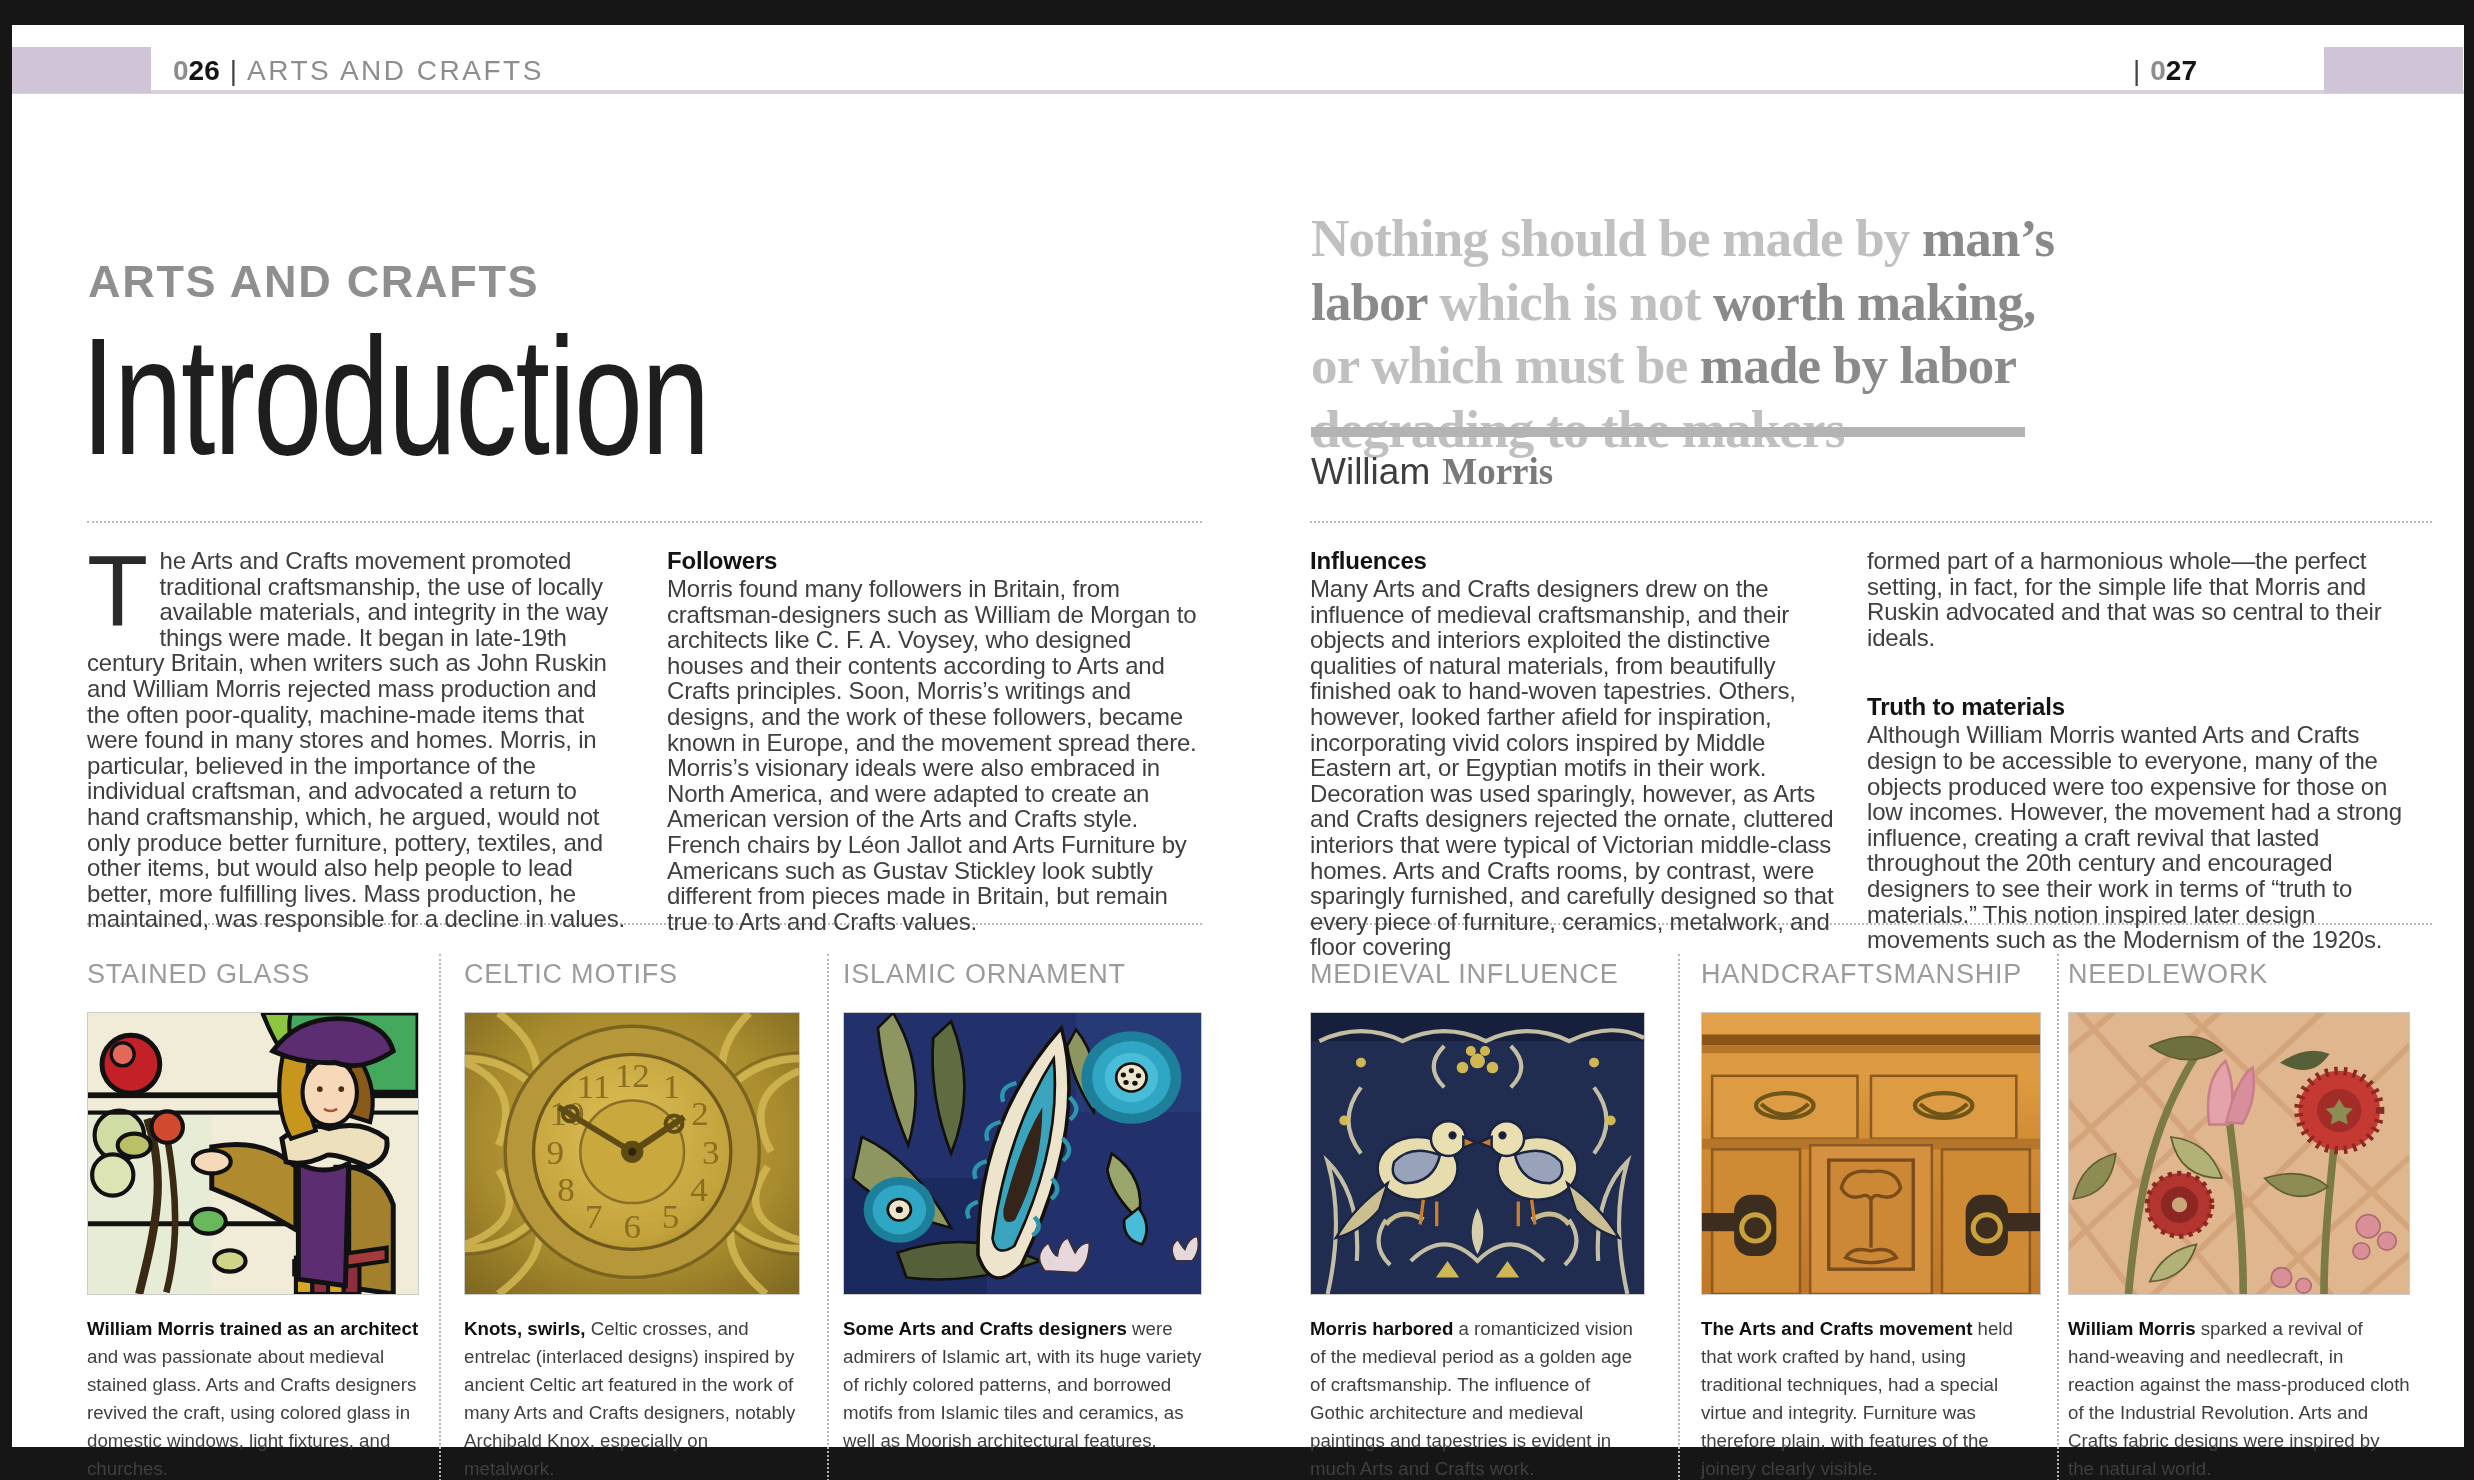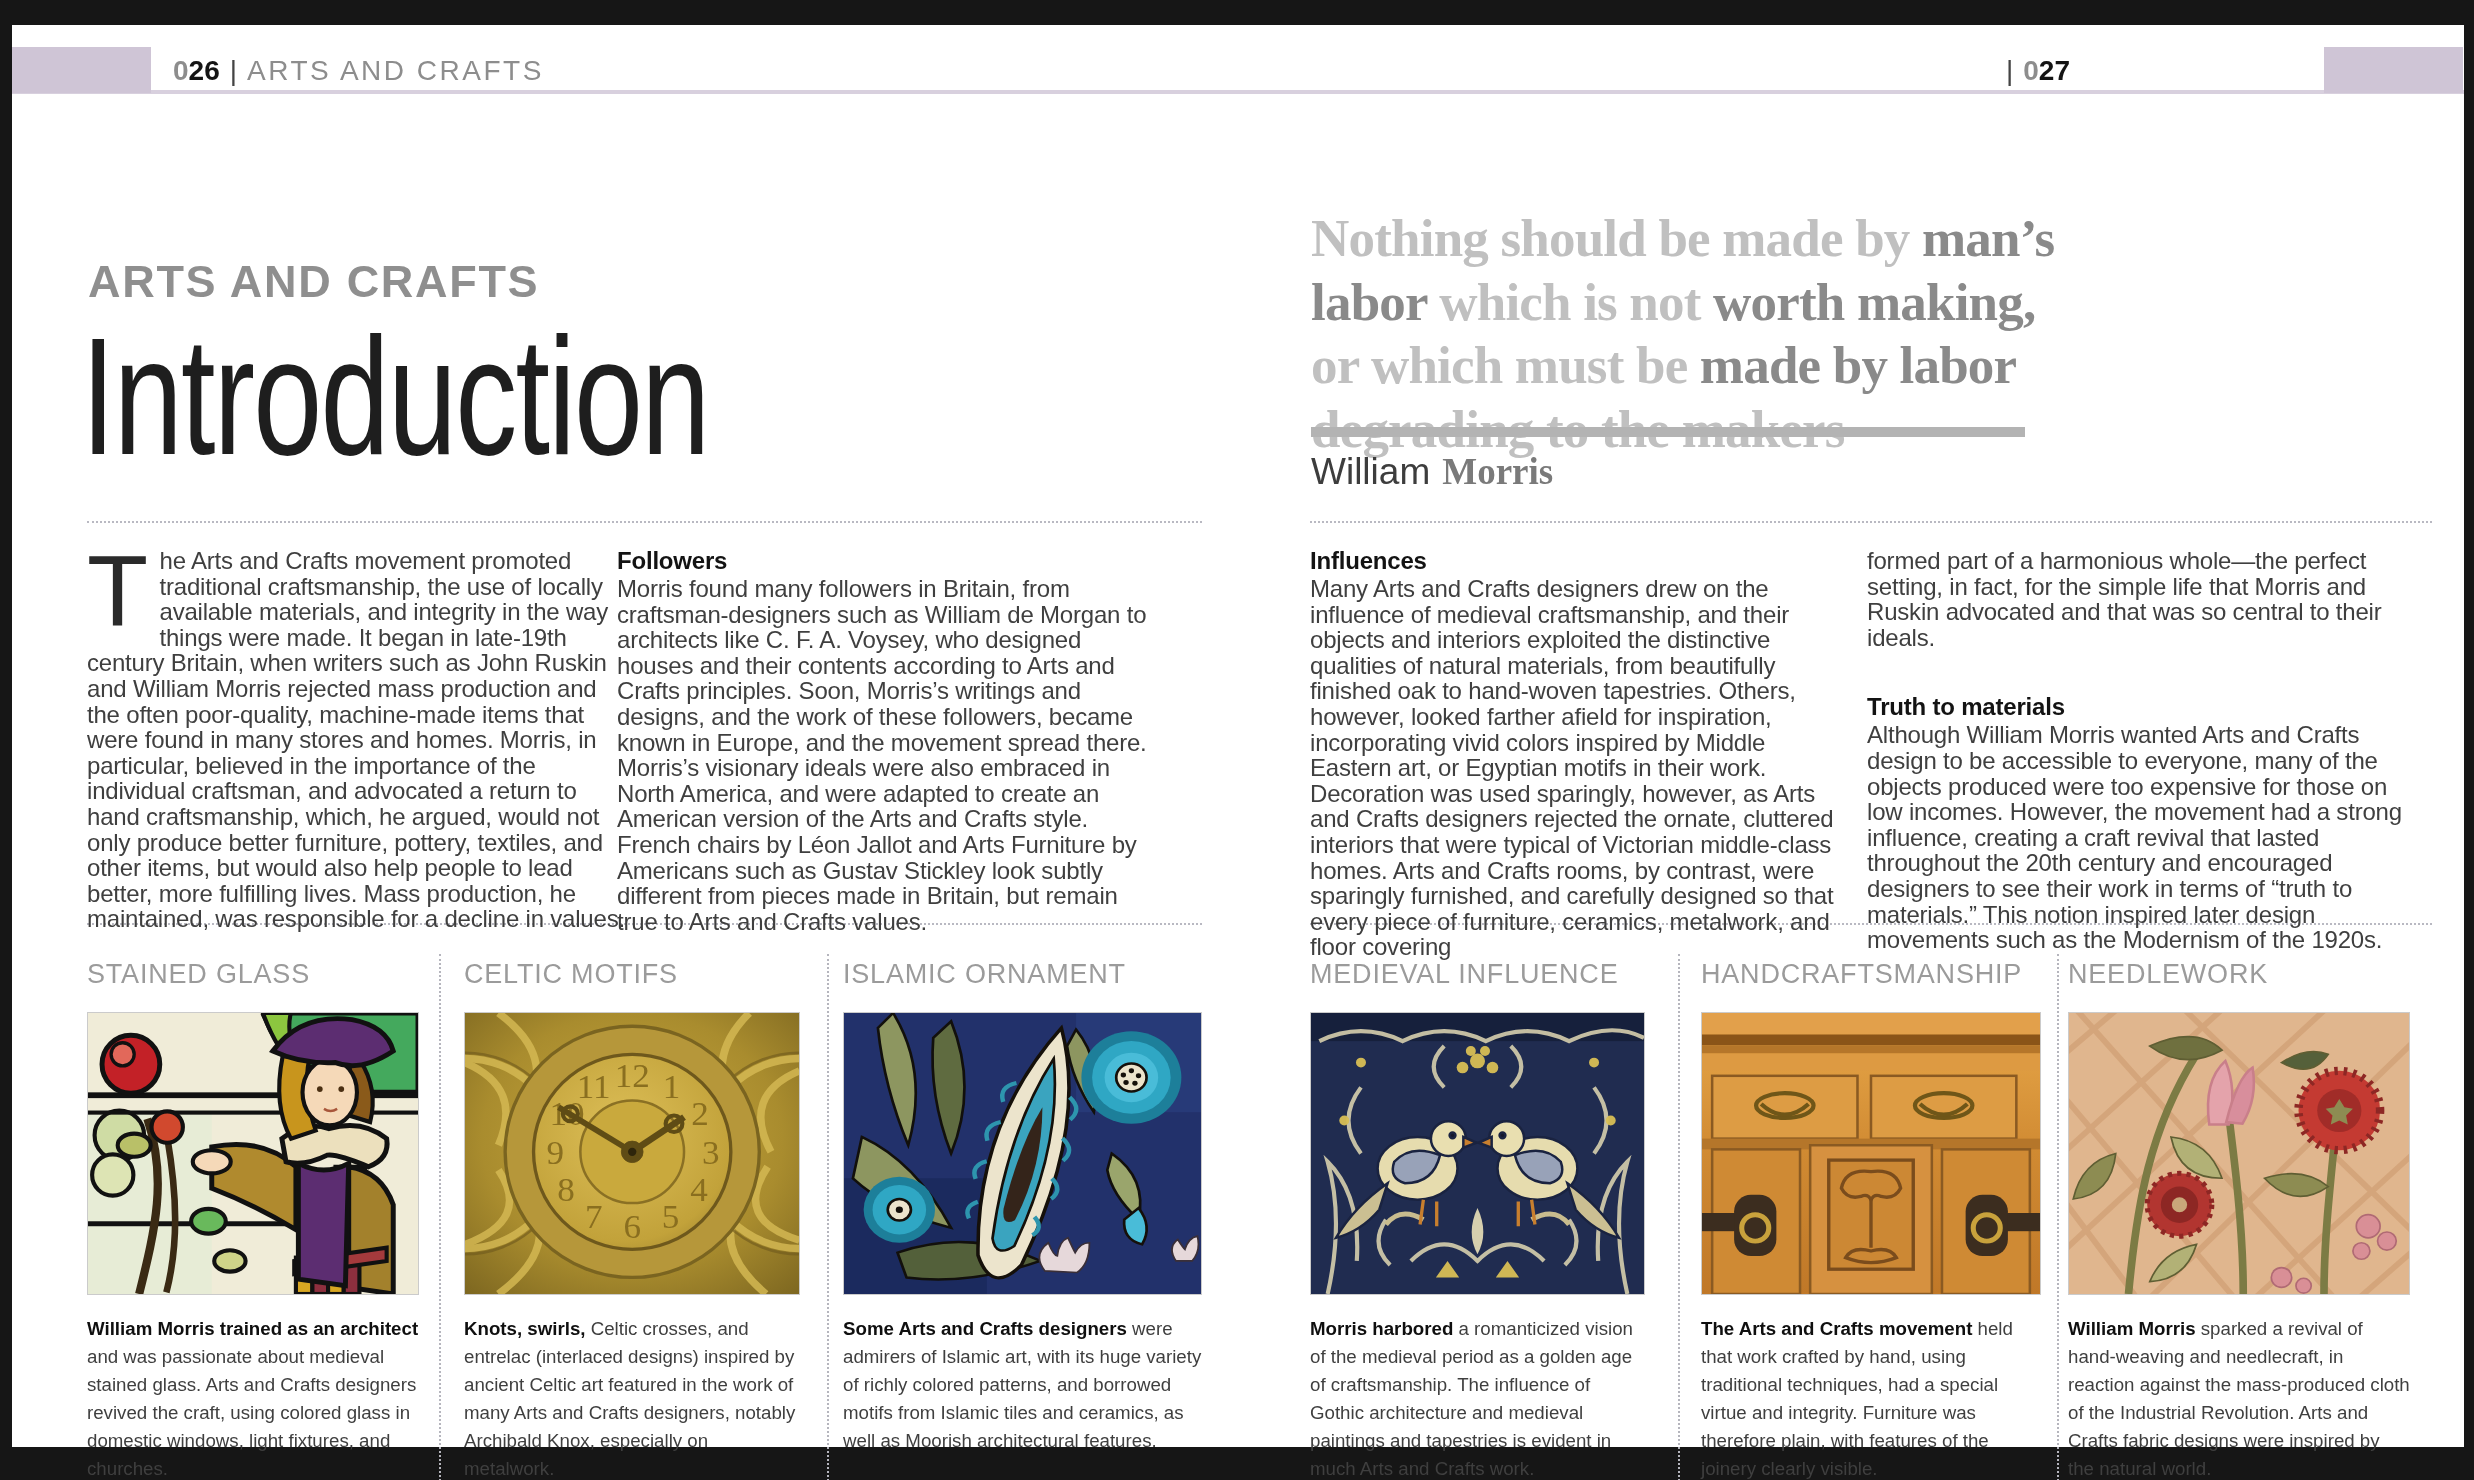--- a/index.html
+++ b/index.html
@@ -9,21 +9,21 @@
   }
   .sheet{position:absolute;left:11.6px;top:25px;width:2452px;height:1422px;background:#ffffff}
 
   
   .tab{position:absolute;top:47px;height:46px;background:#cfc5d6}
   .tab-left{left:11.6px;width:139px}
   .tab-right{left:2324px;width:139px}
   .header-rule{position:absolute;top:90px;left:11.6px;width:2452px;height:4.1px;background:#d8d0de}
   .folio{position:absolute;top:55px;font-size:28px;font-weight:bold;color:#141414;white-space:nowrap}
   .folio-left{left:173px}
-  .folio-right{left:1996px;width:249px;}
+  .folio-right{left:1948px;width:249px;text-align:right}
   .folio .zero{color:#8d8d8d}
   .folio .sep{color:#444;font-weight:normal;padding:0 10px}
   .folio .section{color:#8d8d8d;font-weight:normal;letter-spacing:2.5px}
 
   
   .kicker{position:absolute;left:88px;top:256px;font-size:45px;font-weight:bold;color:#8f8f8f;letter-spacing:1.7px}
   .main-title{position:absolute;left:81px;top:300px;font-size:124px;font-weight:100;color:#1e1e1e;
     letter-spacing:-1.7px;transform:scaleY(1.35);transform-origin:0 0;white-space:nowrap}
 
   
@@ -38,21 +38,21 @@
     font-family:"Liberation Serif",serif;font-size:53px;line-height:1.2;font-weight:bold;letter-spacing:-0.8px}
   .q-light{color:#c0c0c0}
   .q-strong{color:#8a8a8a}
   .quote-rule{position:absolute;left:1311px;top:427px;width:714px;height:10px;background:#b3b3b3}
   .attrib{position:absolute;left:1311px;top:450px;font-size:37px;white-space:nowrap}
   .attrib .first{color:#3d3d3d;font-weight:normal}
   .attrib .last{font-family:"Liberation Serif",serif;font-weight:bold;color:#7a7a7a;margin-left:12px}
 
   
   .col{position:absolute;top:548px;width:538px;font-size:24px;line-height:25.6px;color:#3f3f3f;letter-spacing:-0.2px}
-  .col-1{left:87px}.col-2{left:617px}.col-3{left:1310px}.col-4{left:1867px}
+  .col-1{left:87px}.col-2{left:667px}.col-3{left:1310px}.col-4{left:1867px}
   .col h3{font-size:24px;margin:0 0 2.5px 0;font-weight:bold;color:#131313}
   .col p{margin:0}
   .col .lead{margin-bottom:44px}
   .dropcap{float:left;font-size:100px;line-height:75px;font-weight:100;color:#2a2a2a;margin:5px 11.6px 0 0}
 
   
   .tiles{position:absolute;top:954px;display:grid}
   .tiles-left{left:87px;width:1318px;grid-template-columns:352px 388px 375px}
   .tiles-right{left:1310px;width:1122px;grid-template-columns:368px 379px 374px}
   .tile{padding-right:20px;box-sizing:border-box}

